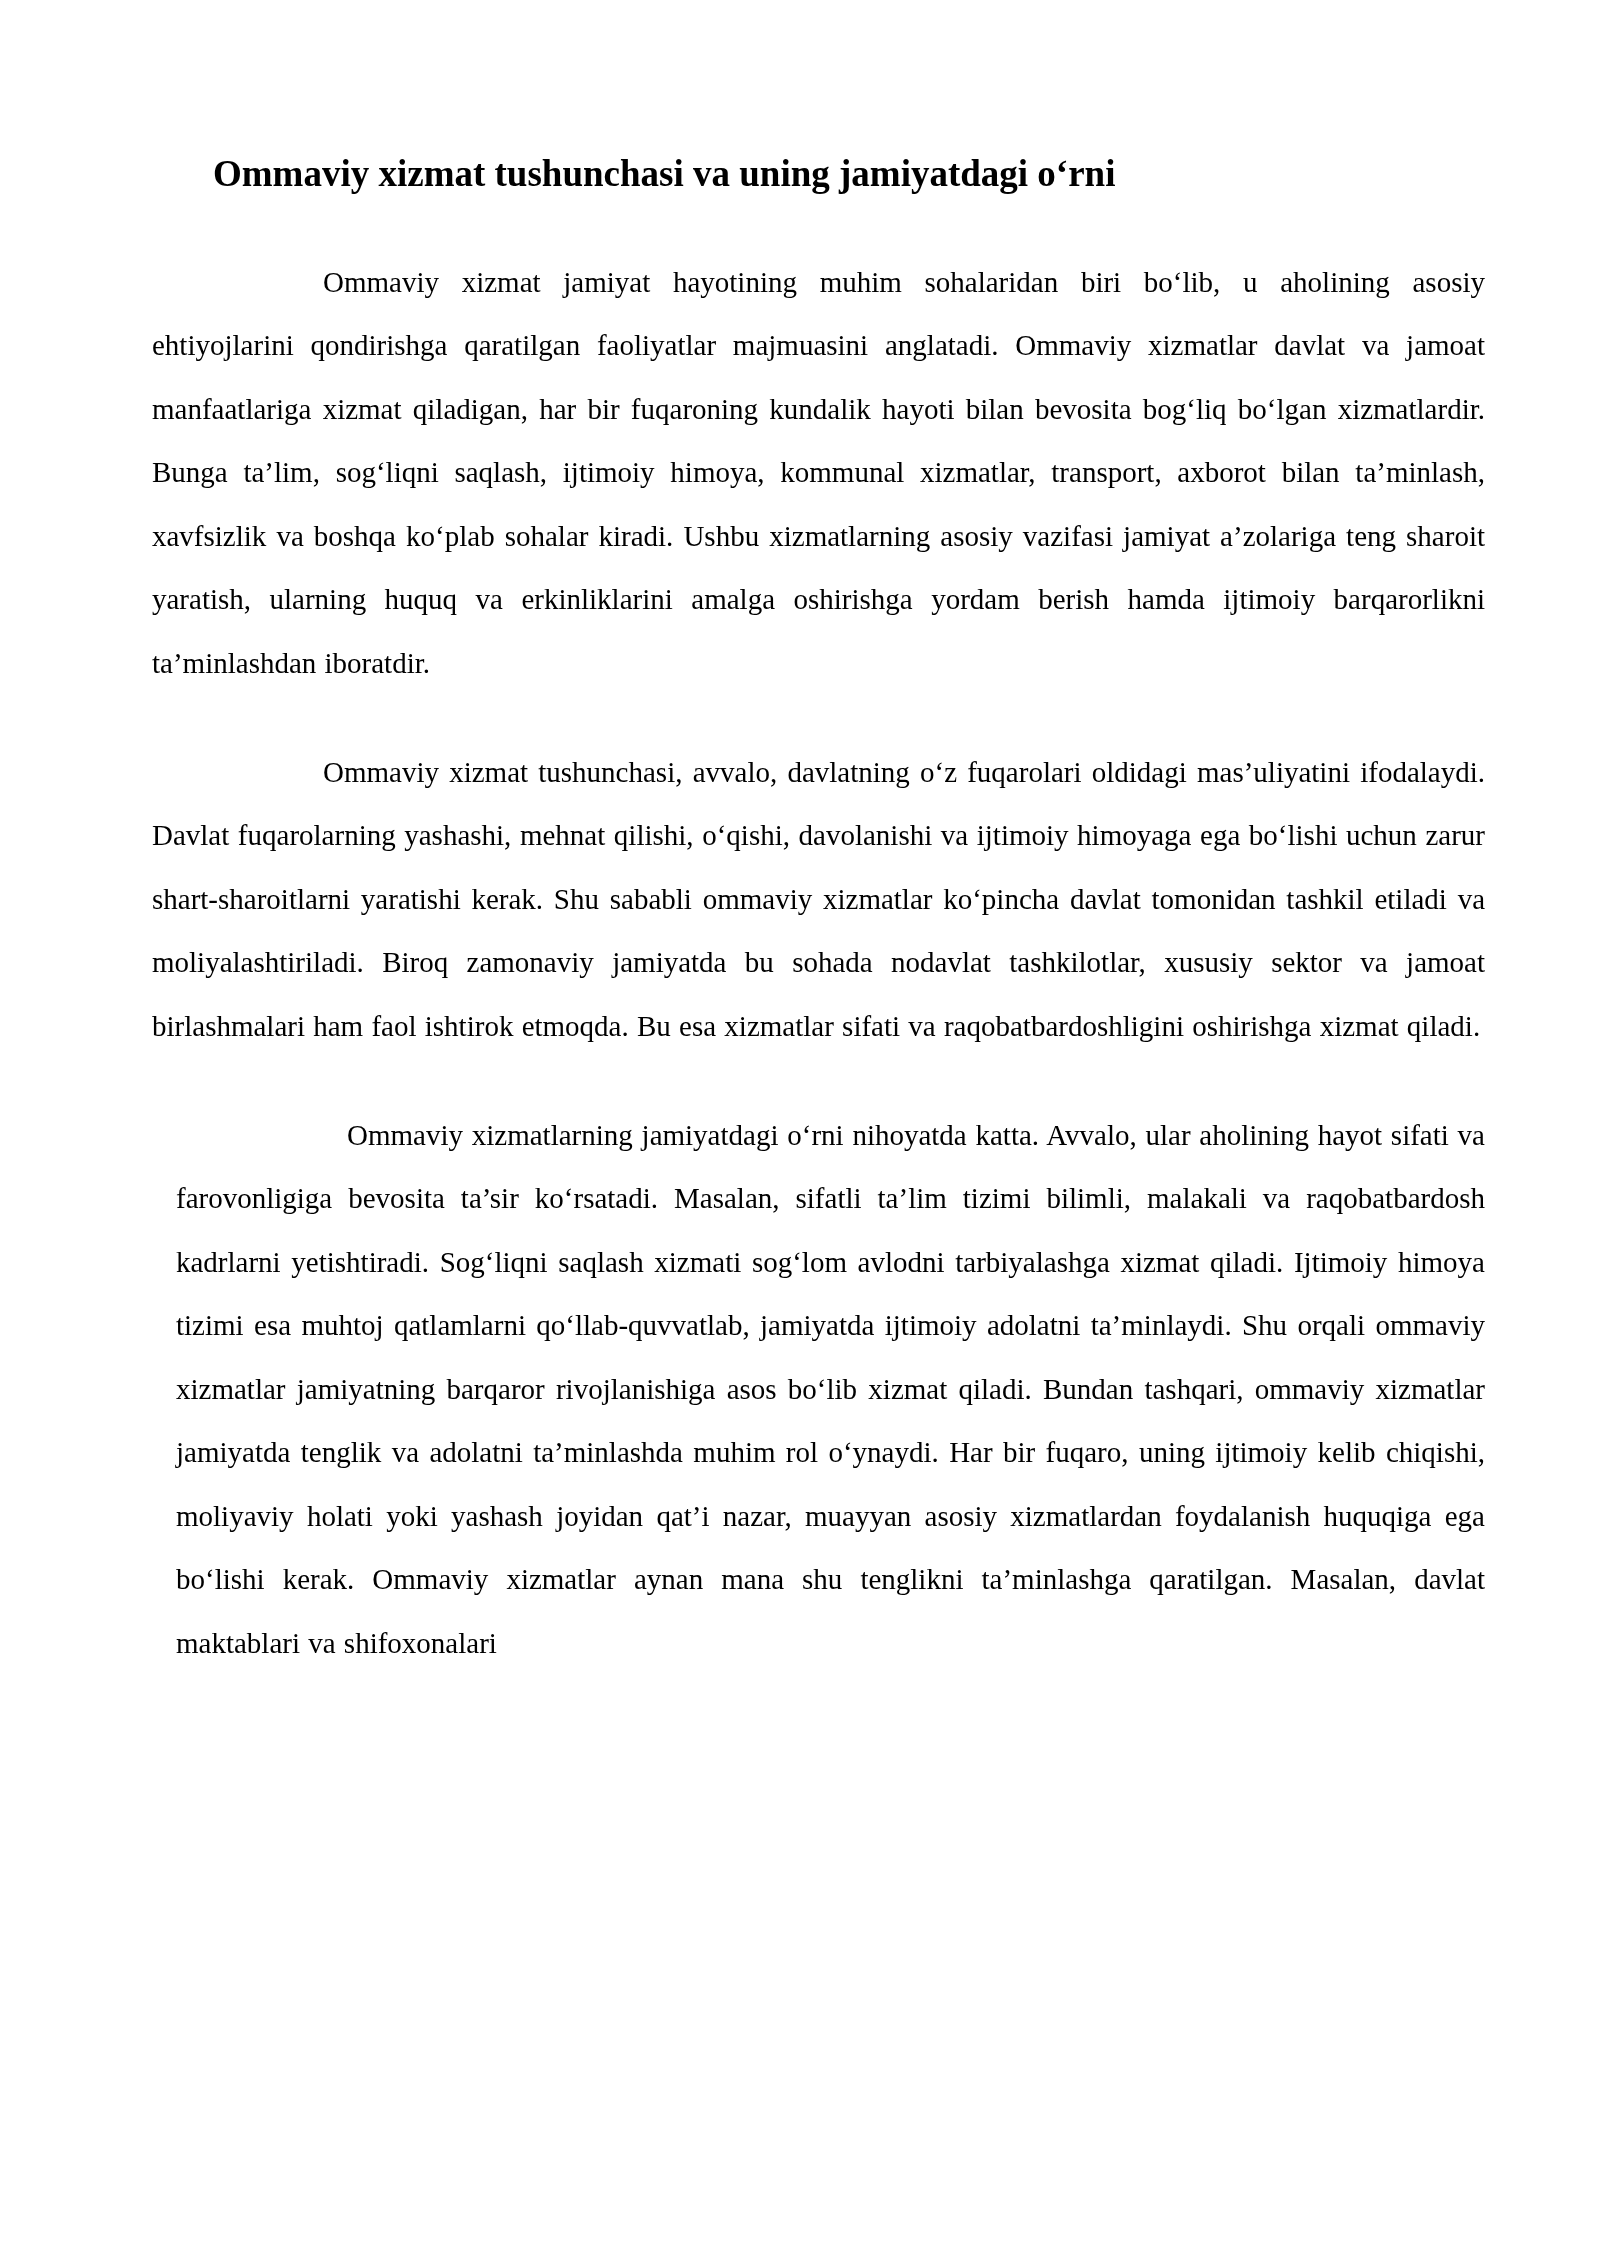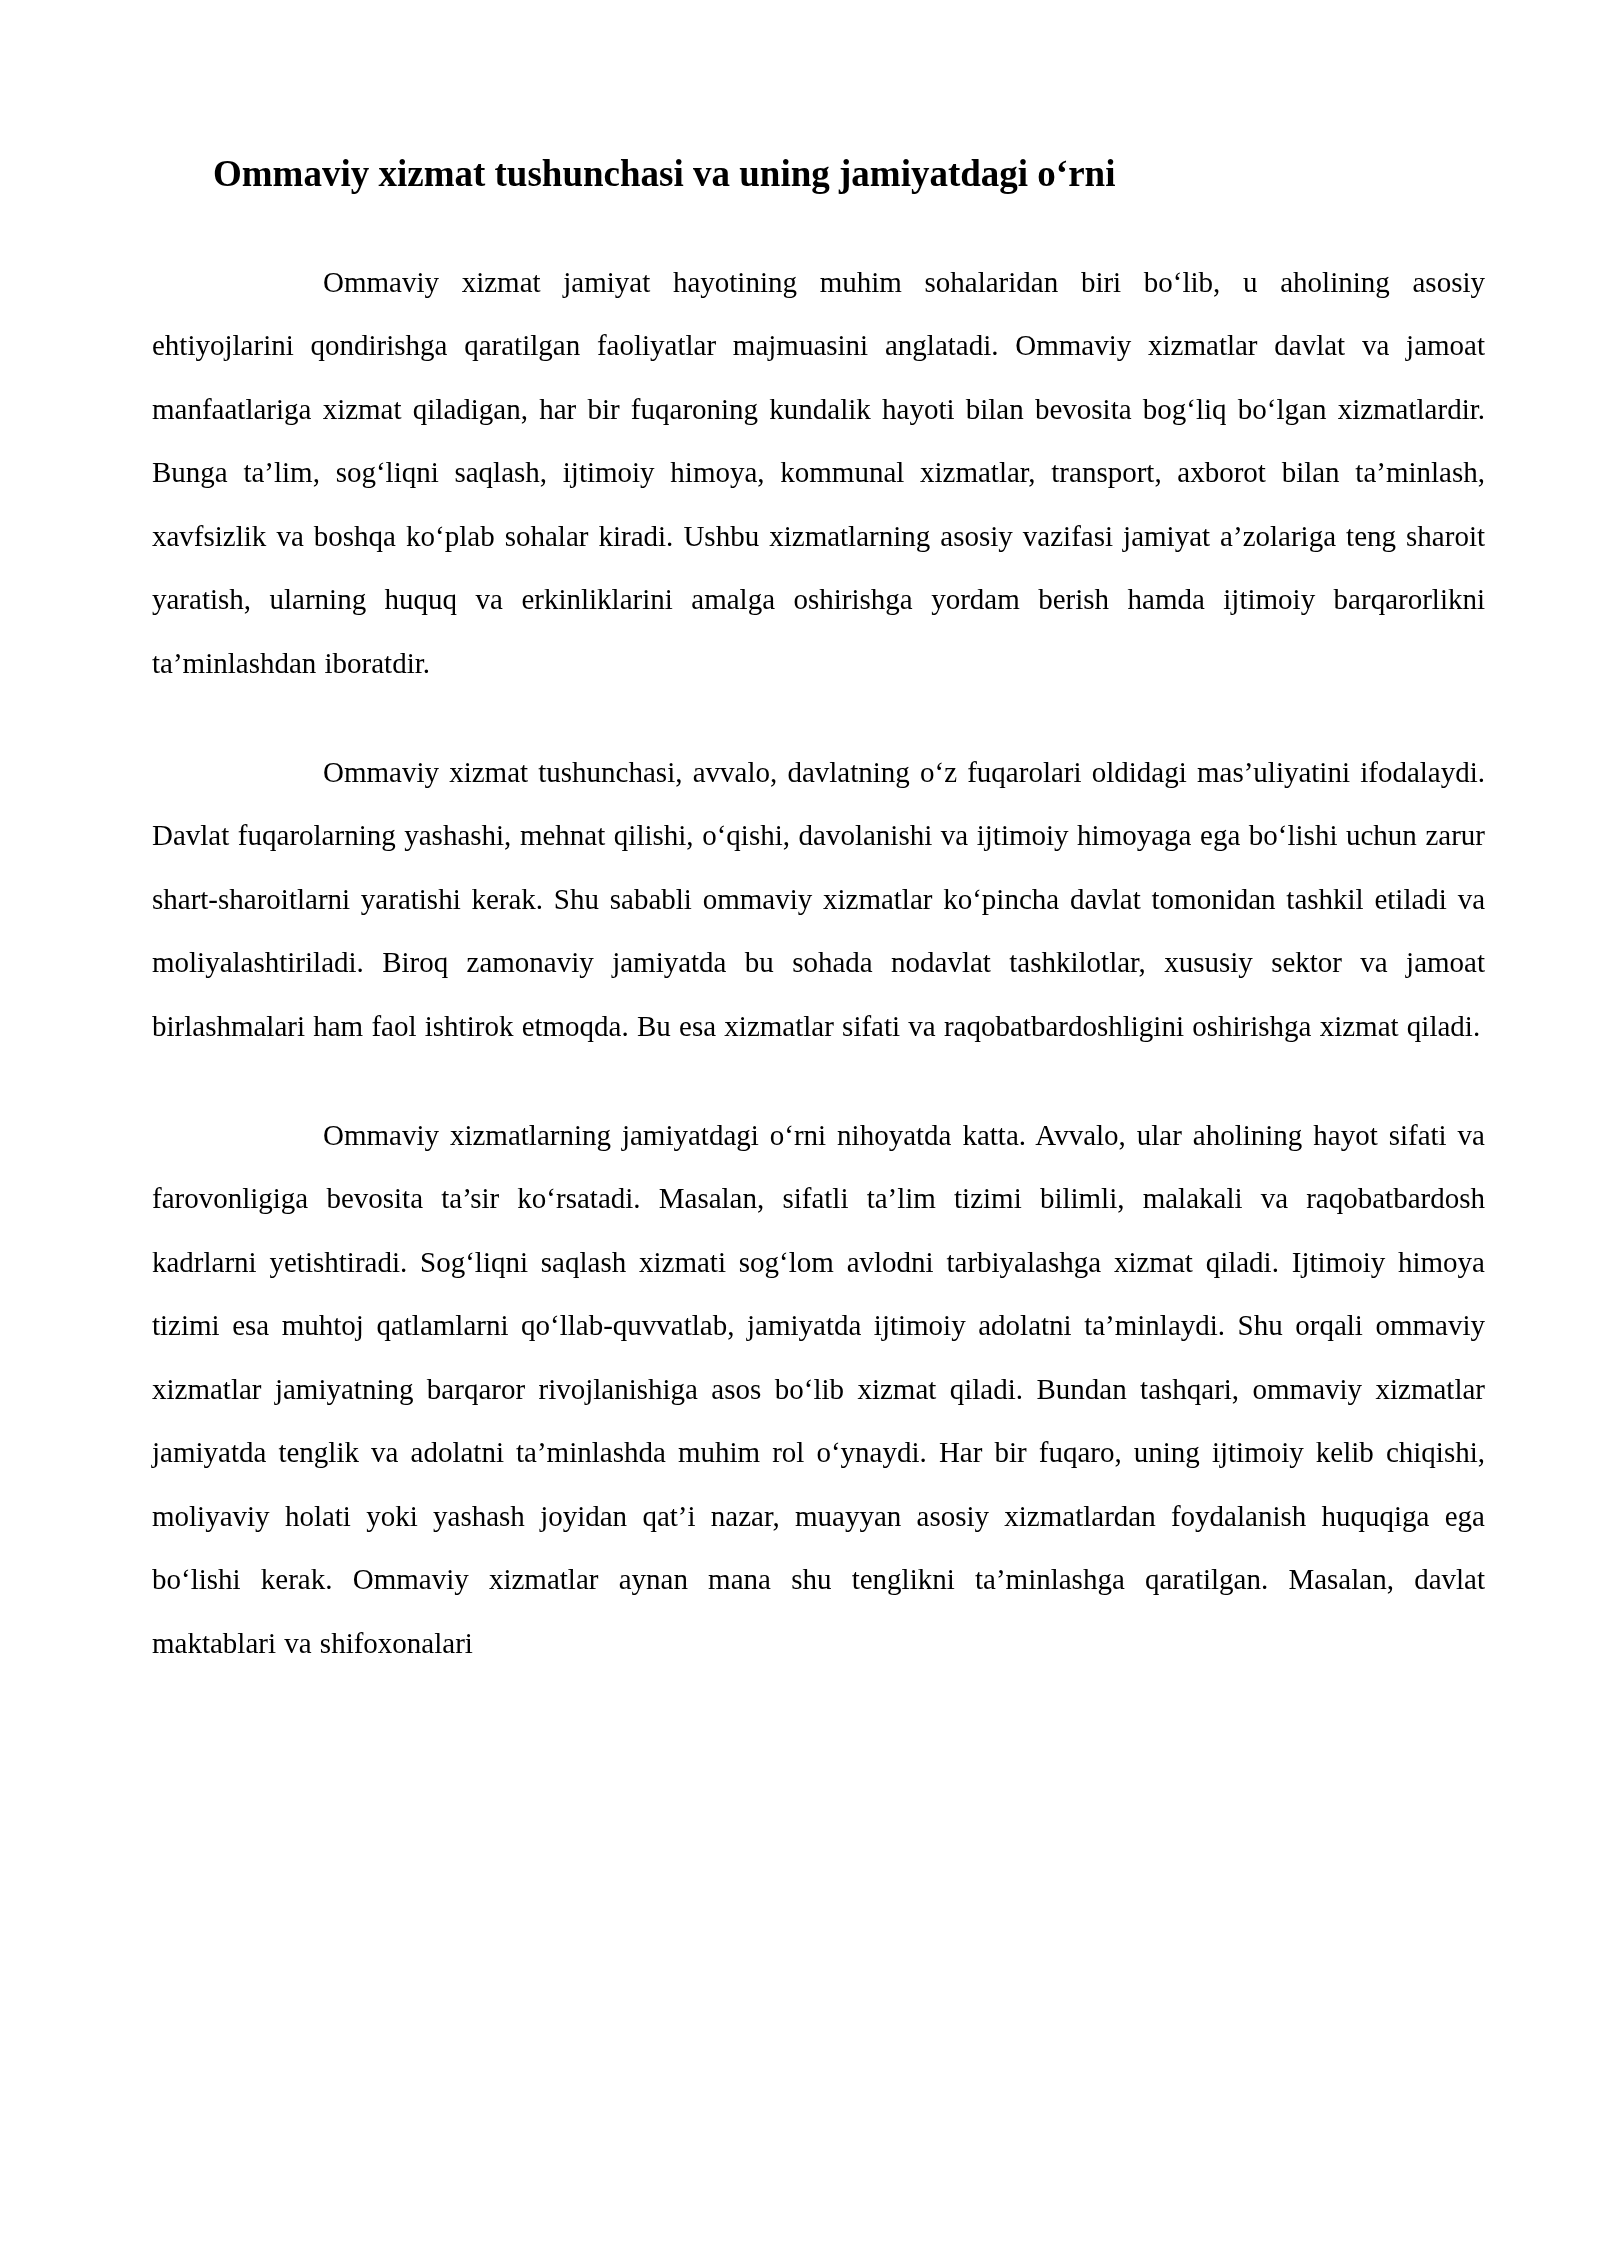--- a/index.html
+++ b/index.html
@@ -33,20 +33,21 @@
     font-size: 29px;
     font-weight: normal;
     line-height: 63.5px;
     text-align: justify;
     text-indent: 171px;
     color: #000000;
     word-spacing: 1px;
   }
   .doc-para:last-child {
     margin-bottom: 0;
+    margin-left: 24px;
   }
 </style>
 </head>
 <body>
 
 <div class="page">
   <h1 class="doc-title">Ommaviy xizmat tushunchasi va uning jamiyatdagi o‘rni</h1>
 
   <p class="doc-para">Ommaviy xizmat jamiyat hayotining muhim sohalaridan biri bo‘lib, u aholining asosiy ehtiyojlarini qondirishga qaratilgan faoliyatlar majmuasini anglatadi. Ommaviy xizmatlar davlat va jamoat manfaatlariga xizmat qiladigan, har bir fuqaroning kundalik hayoti bilan bevosita bog‘liq bo‘lgan xizmatlardir. Bunga ta’lim, sog‘liqni saqlash, ijtimoiy himoya, kommunal xizmatlar, transport, axborot bilan ta’minlash, xavfsizlik va boshqa ko‘plab sohalar kiradi. Ushbu xizmatlarning asosiy vazifasi jamiyat a’zolariga teng sharoit yaratish, ularning huquq va erkinliklarini amalga oshirishga yordam berish hamda ijtimoiy barqarorlikni ta’minlashdan iboratdir.</p>
 

